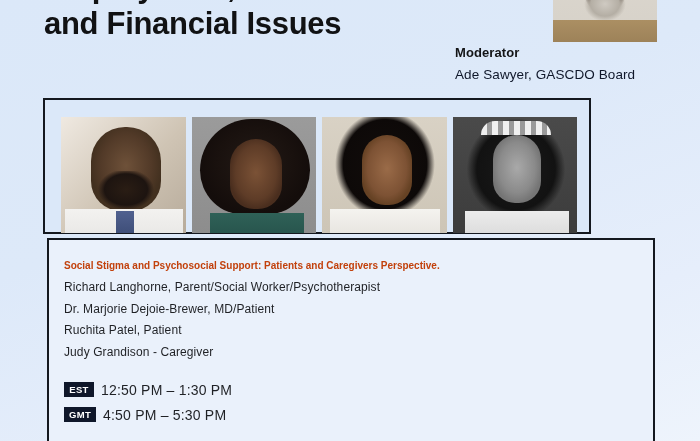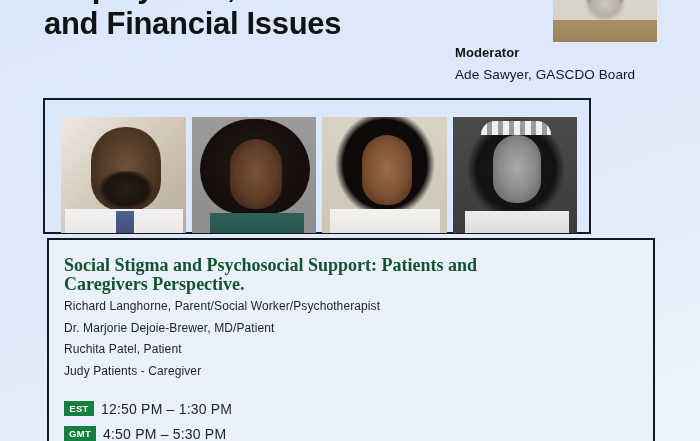--- a/index.html
+++ b/index.html
@@ -111,31 +111,31 @@
     background: radial-gradient(ellipse 25px 35px at 50% 48%, #a9a9a9 0%, #8a8a8a 72%, #757575 100%); }
   .ph4 .coat { position:absolute; left:12px; top:94px; width:104px; height:24px;
     background: linear-gradient(#ececec,#dcdcdc); }
 
   .text-panel {
     position:absolute; left:47px; top:238px; width:608px; height:210px;
     border:2.5px solid #14181f; background:#eaf1fb;
     padding:16px 0 0 15px;
   }
   .sess-title {
-    font-size:18px; font-weight:bold; color:#14532d;
-    line-height:19px; letter-spacing:0px; width:470px;font-family:Liberation Serif, serif;
+    font-size:10px; font-weight:bold; color:#c2410c;
+    line-height:19px; letter-spacing:0px; width:470px;
   }
   .speaker {
     font-size:12px; color:#1f2125; line-height:21.5px; letter-spacing:0.1px;
   }
   .speakers { margin-top:2px; }
   .times { margin-top:16px; }
   .time-row { display:flex; align-items:center; height:21px; margin-bottom:4px; }
   .tz {
-    display:inline-block; background:#15803d; color:#ffffff;
+    display:inline-block; background:#0f172a; color:#ffffff;
     font-size:9.5px; font-weight:bold; letter-spacing:0.3px;
     padding:2px 5px 2px 5px; min-width:30px; text-align:center;
     line-height:11px;
   }
   .time-val {
     font-size:14px; color:#1f2125; margin-left:7px; letter-spacing:0.2px;
   }
 </style>
 </head>
 <body>
@@ -193,21 +193,21 @@
 </div>
 
 <div class="text-panel">
 
   <div class="sess-title">Social Stigma and Psychosocial Support: Patients and Caregivers Perspective.</div>
 
   <div class="speakers">
     <div class="speaker">Richard Langhorne, Parent/Social Worker/Psychotherapist</div>
     <div class="speaker">Dr. Marjorie Dejoie-Brewer, MD/Patient</div>
     <div class="speaker">Ruchita Patel, Patient</div>
-    <div class="speaker">Judy Patients - Caregiver</div>
+    <div class="speaker">Judy Grandison - Caregiver</div>
   </div>
 
   <div class="times">
     <div class="time-row">
       <span class="tz">EST</span>
       <span class="time-val">12:50 PM – 1:30 PM</span>
     </div>
     <div class="time-row">
       <span class="tz">GMT</span>
       <span class="time-val">4:50 PM – 5:30 PM</span>

